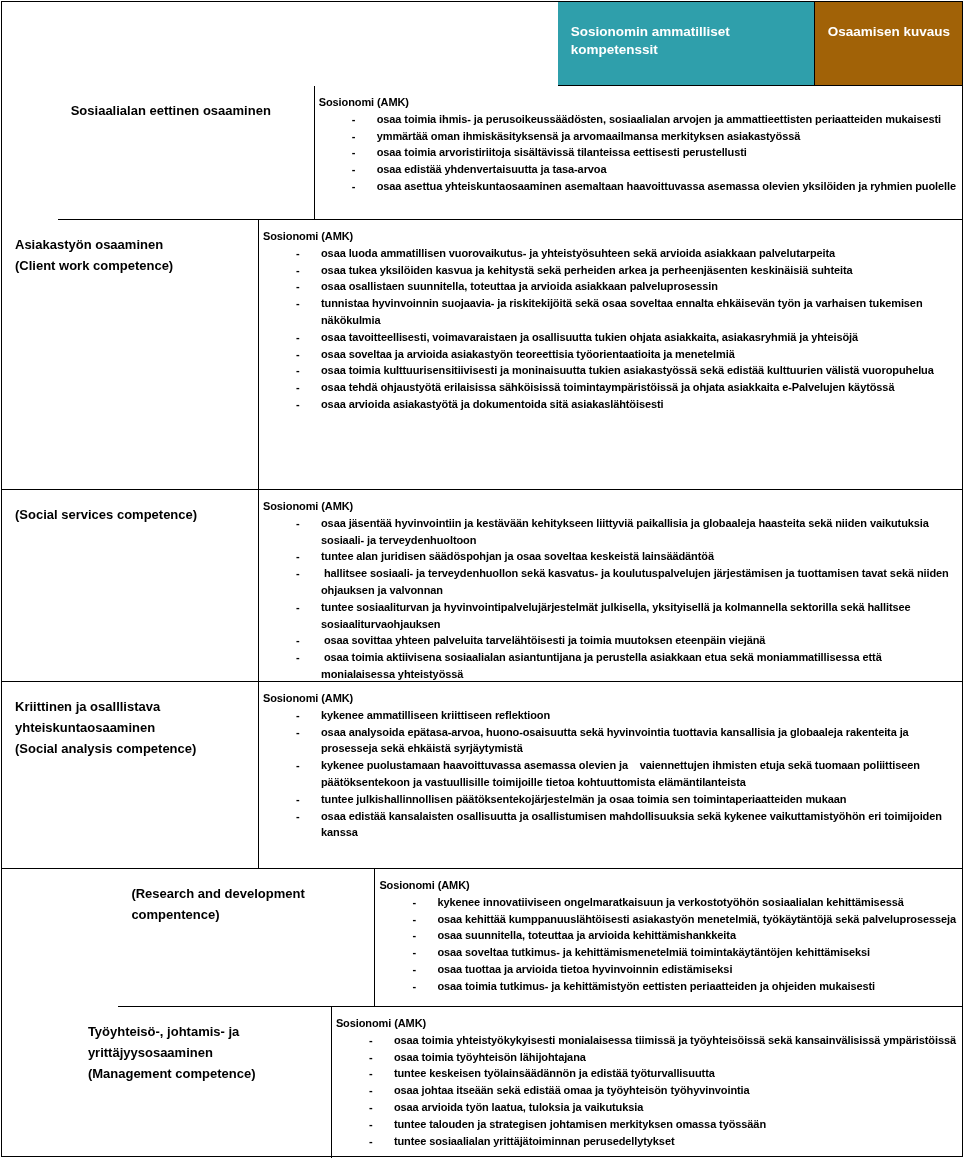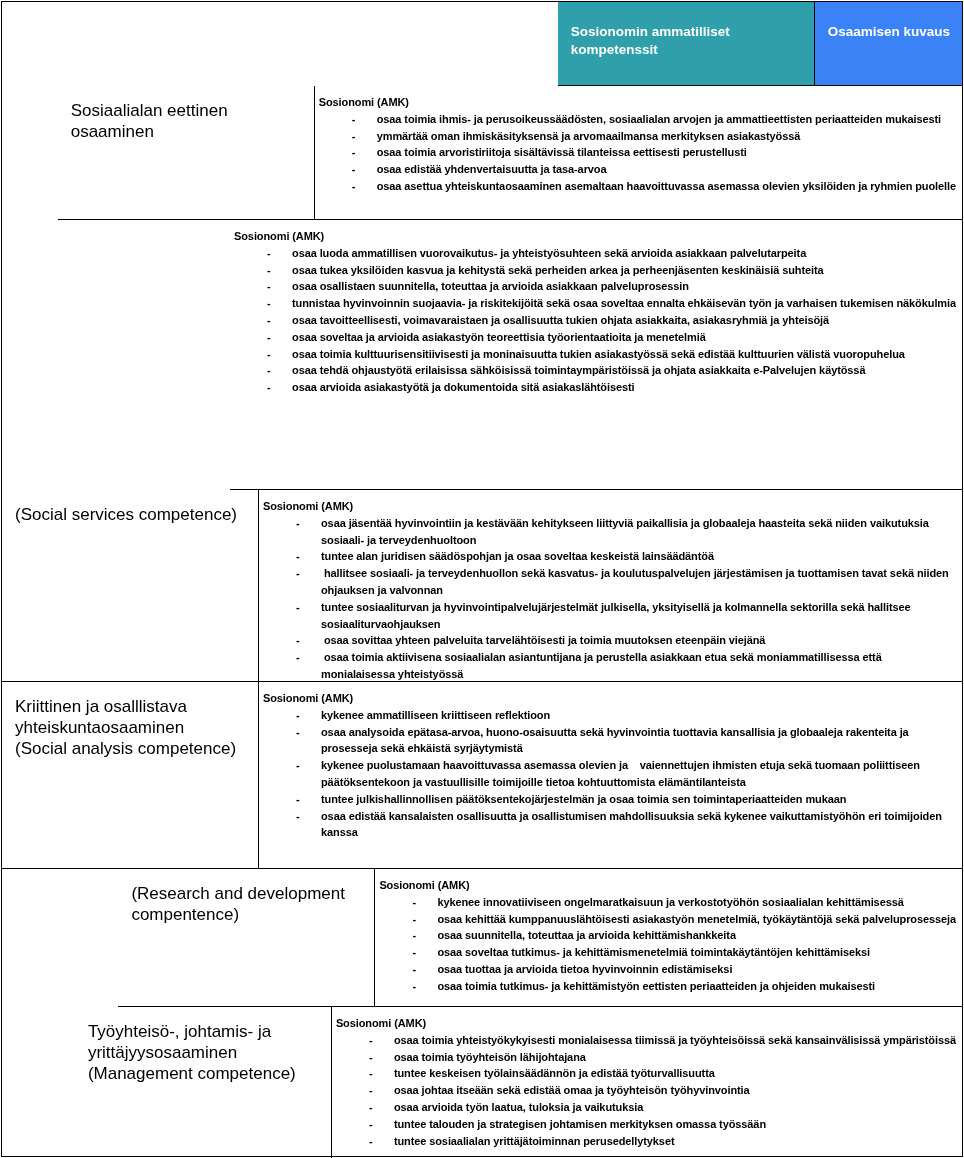--- a/index.html
+++ b/index.html
@@ -34,21 +34,21 @@
   
   .r1 { height: 134px; flex: 0 0 134px; }
   .r2 { height: 270px; flex: 0 0 270px; }
   .r3 { height: 192px; flex: 0 0 192px; }
   .r4 { height: 187px; flex: 0 0 187px; }
   .r5 { height: 138px; flex: 0 0 138px; }
   .r6 { height: 152px; flex: 0 0 152px; }
 
   .competence {
     padding: 14px 8px 0 13px;
-    font-weight: normal; font-size: 17px; line-height: 21px;
+    font-weight: bold; font-size: 13px; line-height: 21px;
   }
   .desc {
     padding: 8px 6px 0 4px;
     font-size: 11px; line-height: 16.8px; letter-spacing: -0.1px; font-weight: bold;
   }
   .degree { white-space: pre-wrap; }
   ul.bullets { list-style: none; }
   ul.bullets li {
     position: relative;
     padding-left: 58px;
@@ -61,21 +61,21 @@
 </style>
 </head>
 <body>
 
 <div class="table">
 
   <div class="tr thead">
     <div class="cell-left" style="background: rgb(47, 159, 171);">
       <span>Sosionomin ammatilliset kompetenssit</span>
     </div>
-    <div class="cell-right" style="background: #3b82f6;">
+    <div class="cell-right" style="background: #a16207;">
       <span>Osaamisen kuvaus</span>
     </div>
   </div>
 
   <div class="tr r1">
     <div class="cell-left competence">
       <div>Sosiaalialan eettinen osaaminen</div>
     </div>
     <div class="cell-right desc">
       <div class="degree">Sosionomi (AMK)</div>
@@ -83,20 +83,24 @@
         <li>osaa toimia ihmis- ja perusoikeussäädösten, sosiaalialan arvojen ja ammattieettisten periaatteiden mukaisesti</li>
         <li>ymmärtää oman ihmiskäsityksensä ja arvomaailmansa merkityksen asiakastyössä</li>
         <li>osaa toimia arvoristiriitoja sisältävissä tilanteissa eettisesti perustellusti</li>
         <li>osaa edistää yhdenvertaisuutta ja tasa-arvoa</li>
         <li>osaa asettua yhteiskuntaosaaminen asemaltaan haavoittuvassa asemassa olevien yksilöiden ja ryhmien puolelle</li>
       </ul>
     </div>
   </div>
 
   <div class="tr r2">
+    <div class="cell-left competence">
+      <div>Asiakastyön osaaminen</div>
+      <div>(Client work competence)</div>
+    </div>
     <div class="cell-right desc">
       <div class="degree">Sosionomi (AMK)</div>
       <ul class="bullets">
         <li>osaa luoda ammatillisen vuorovaikutus- ja yhteistyösuhteen sekä arvioida asiakkaan palvelutarpeita</li>
         <li>osaa tukea yksilöiden kasvua ja kehitystä sekä perheiden arkea ja perheenjäsenten keskinäisiä suhteita</li>
         <li>osaa osallistaen suunnitella, toteuttaa ja arvioida asiakkaan palveluprosessin</li>
         <li>tunnistaa hyvinvoinnin suojaavia- ja riskitekijöitä sekä osaa soveltaa ennalta ehkäisevän työn ja varhaisen tukemisen näkökulmia</li>
         <li>osaa tavoitteellisesti, voimavaraistaen ja osallisuutta tukien ohjata asiakkaita, asiakasryhmiä ja yhteisöjä</li>
         <li>osaa soveltaa ja arvioida asiakastyön teoreettisia työorientaatioita ja menetelmiä</li>
         <li>osaa toimia kulttuurisensitiivisesti ja moninaisuutta tukien asiakastyössä sekä edistää kulttuurien välistä vuoropuhelua</li>

